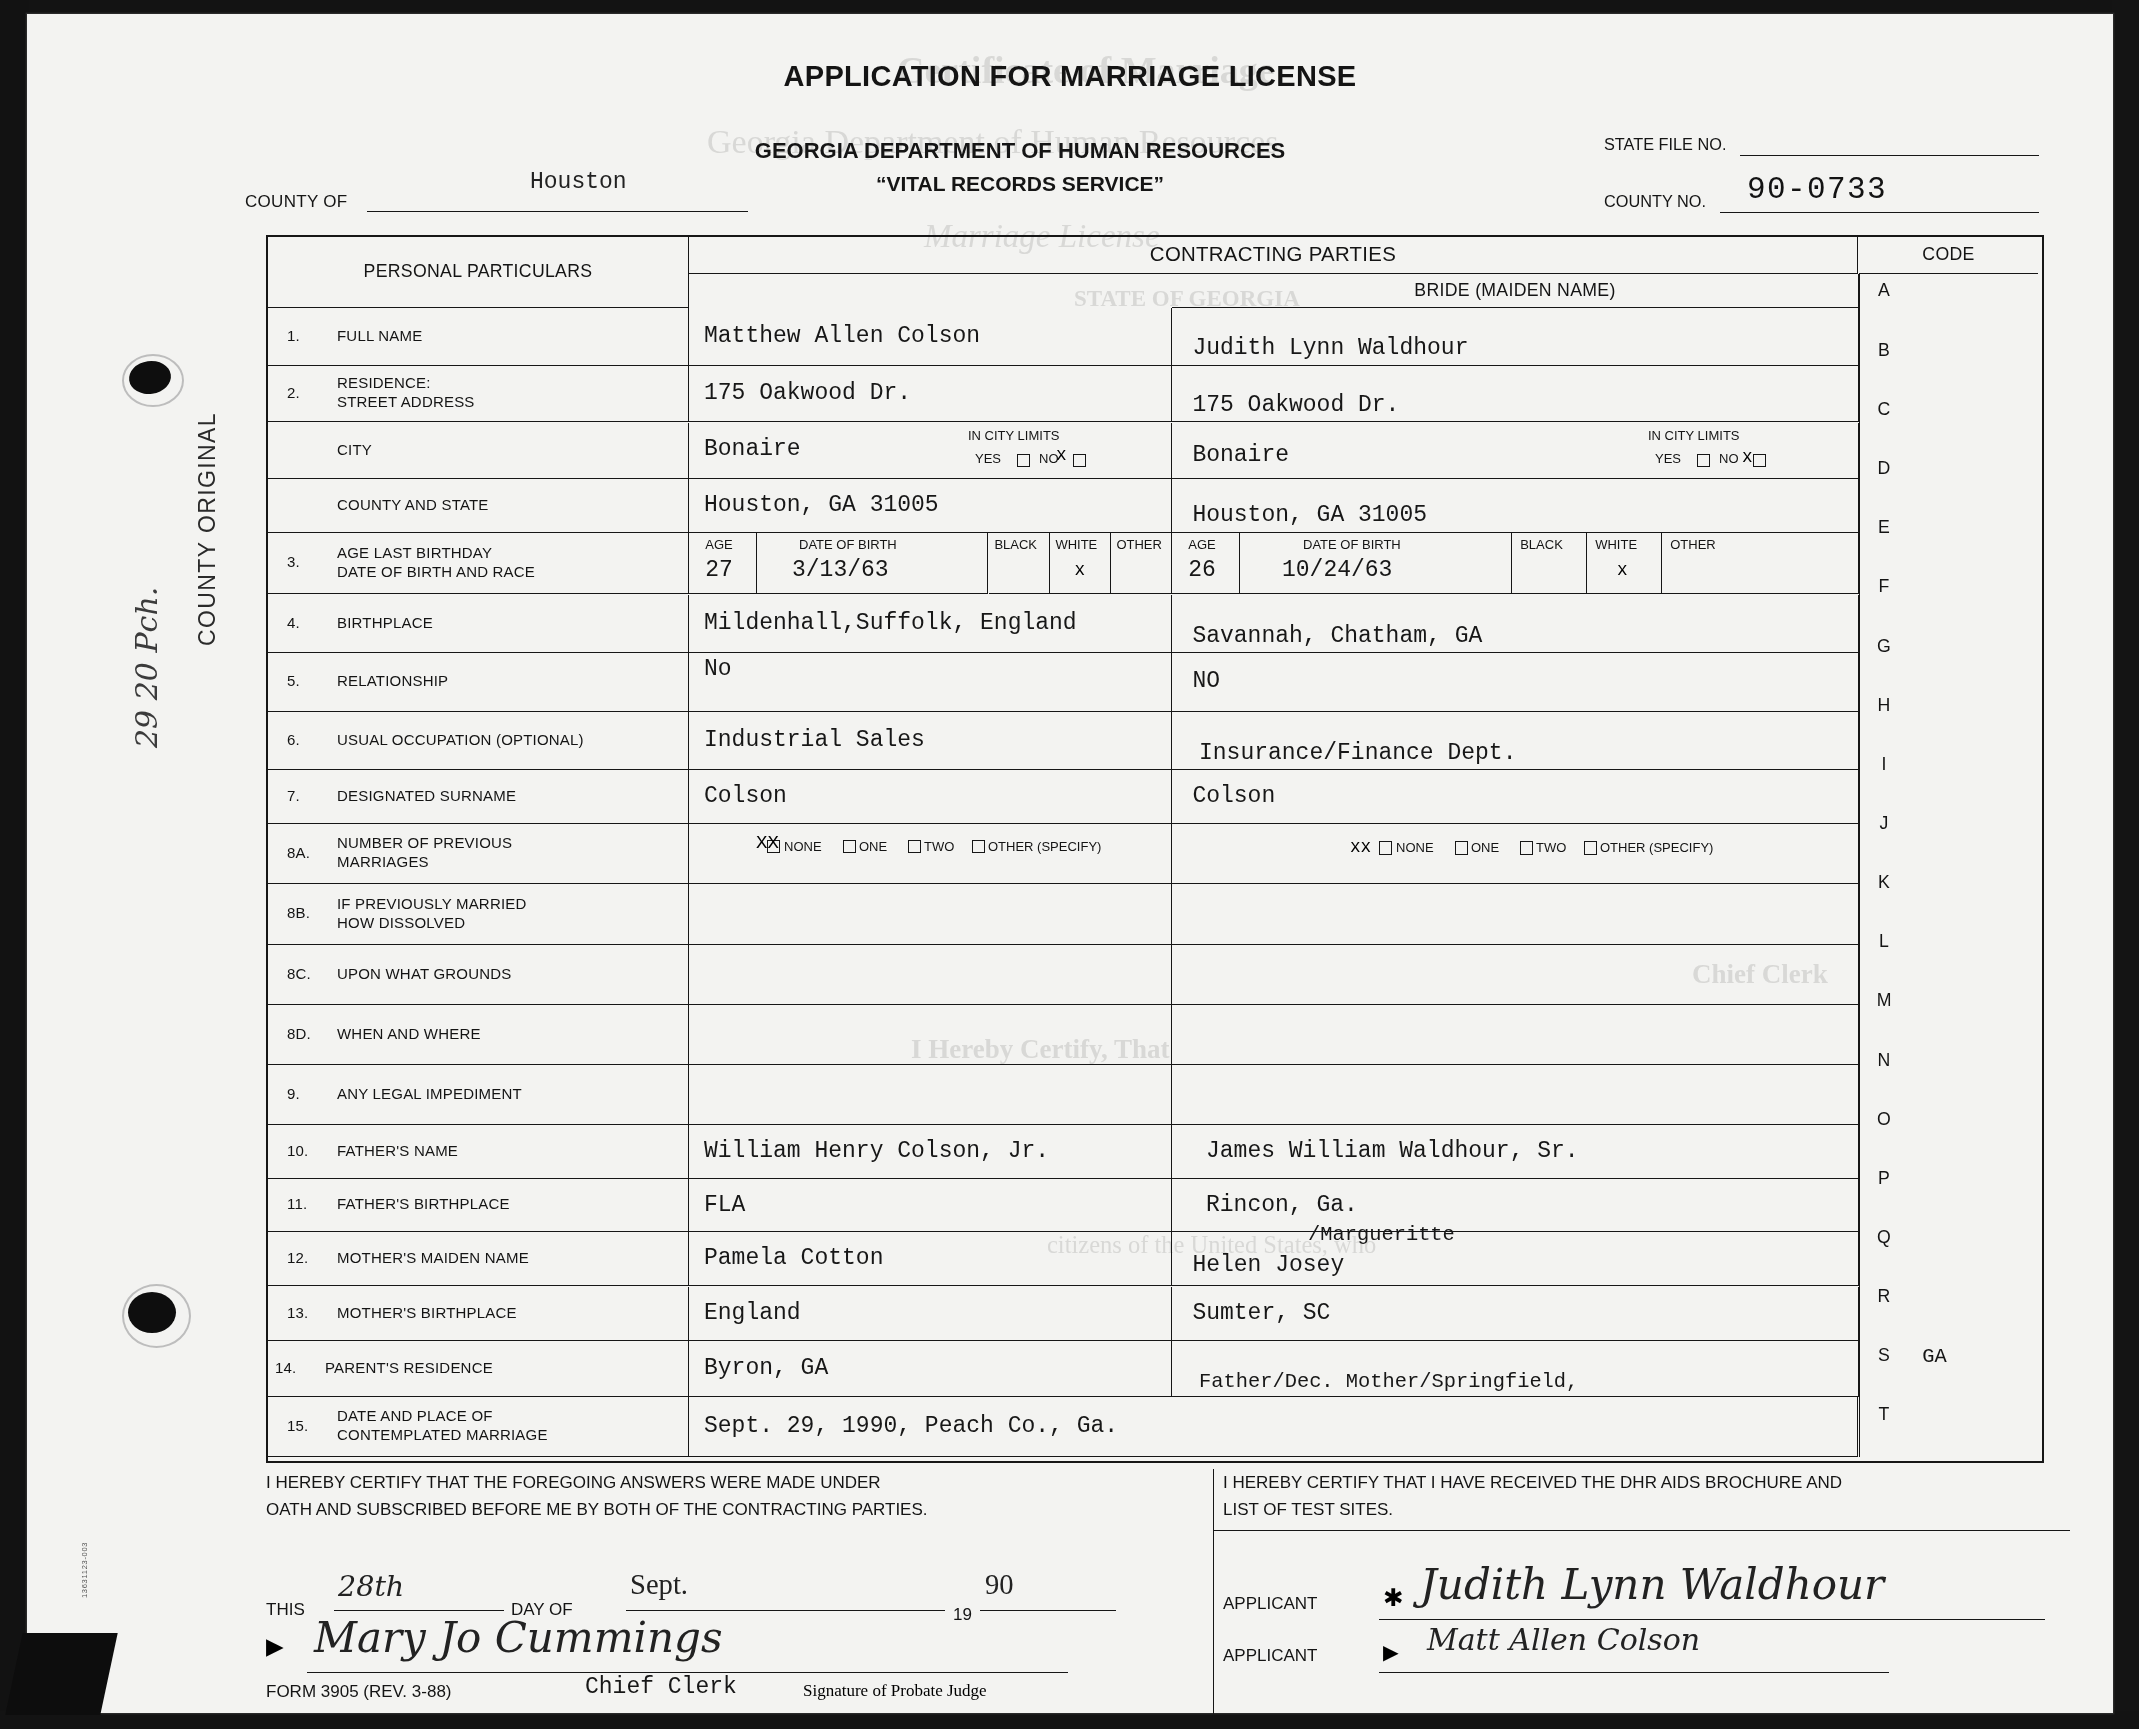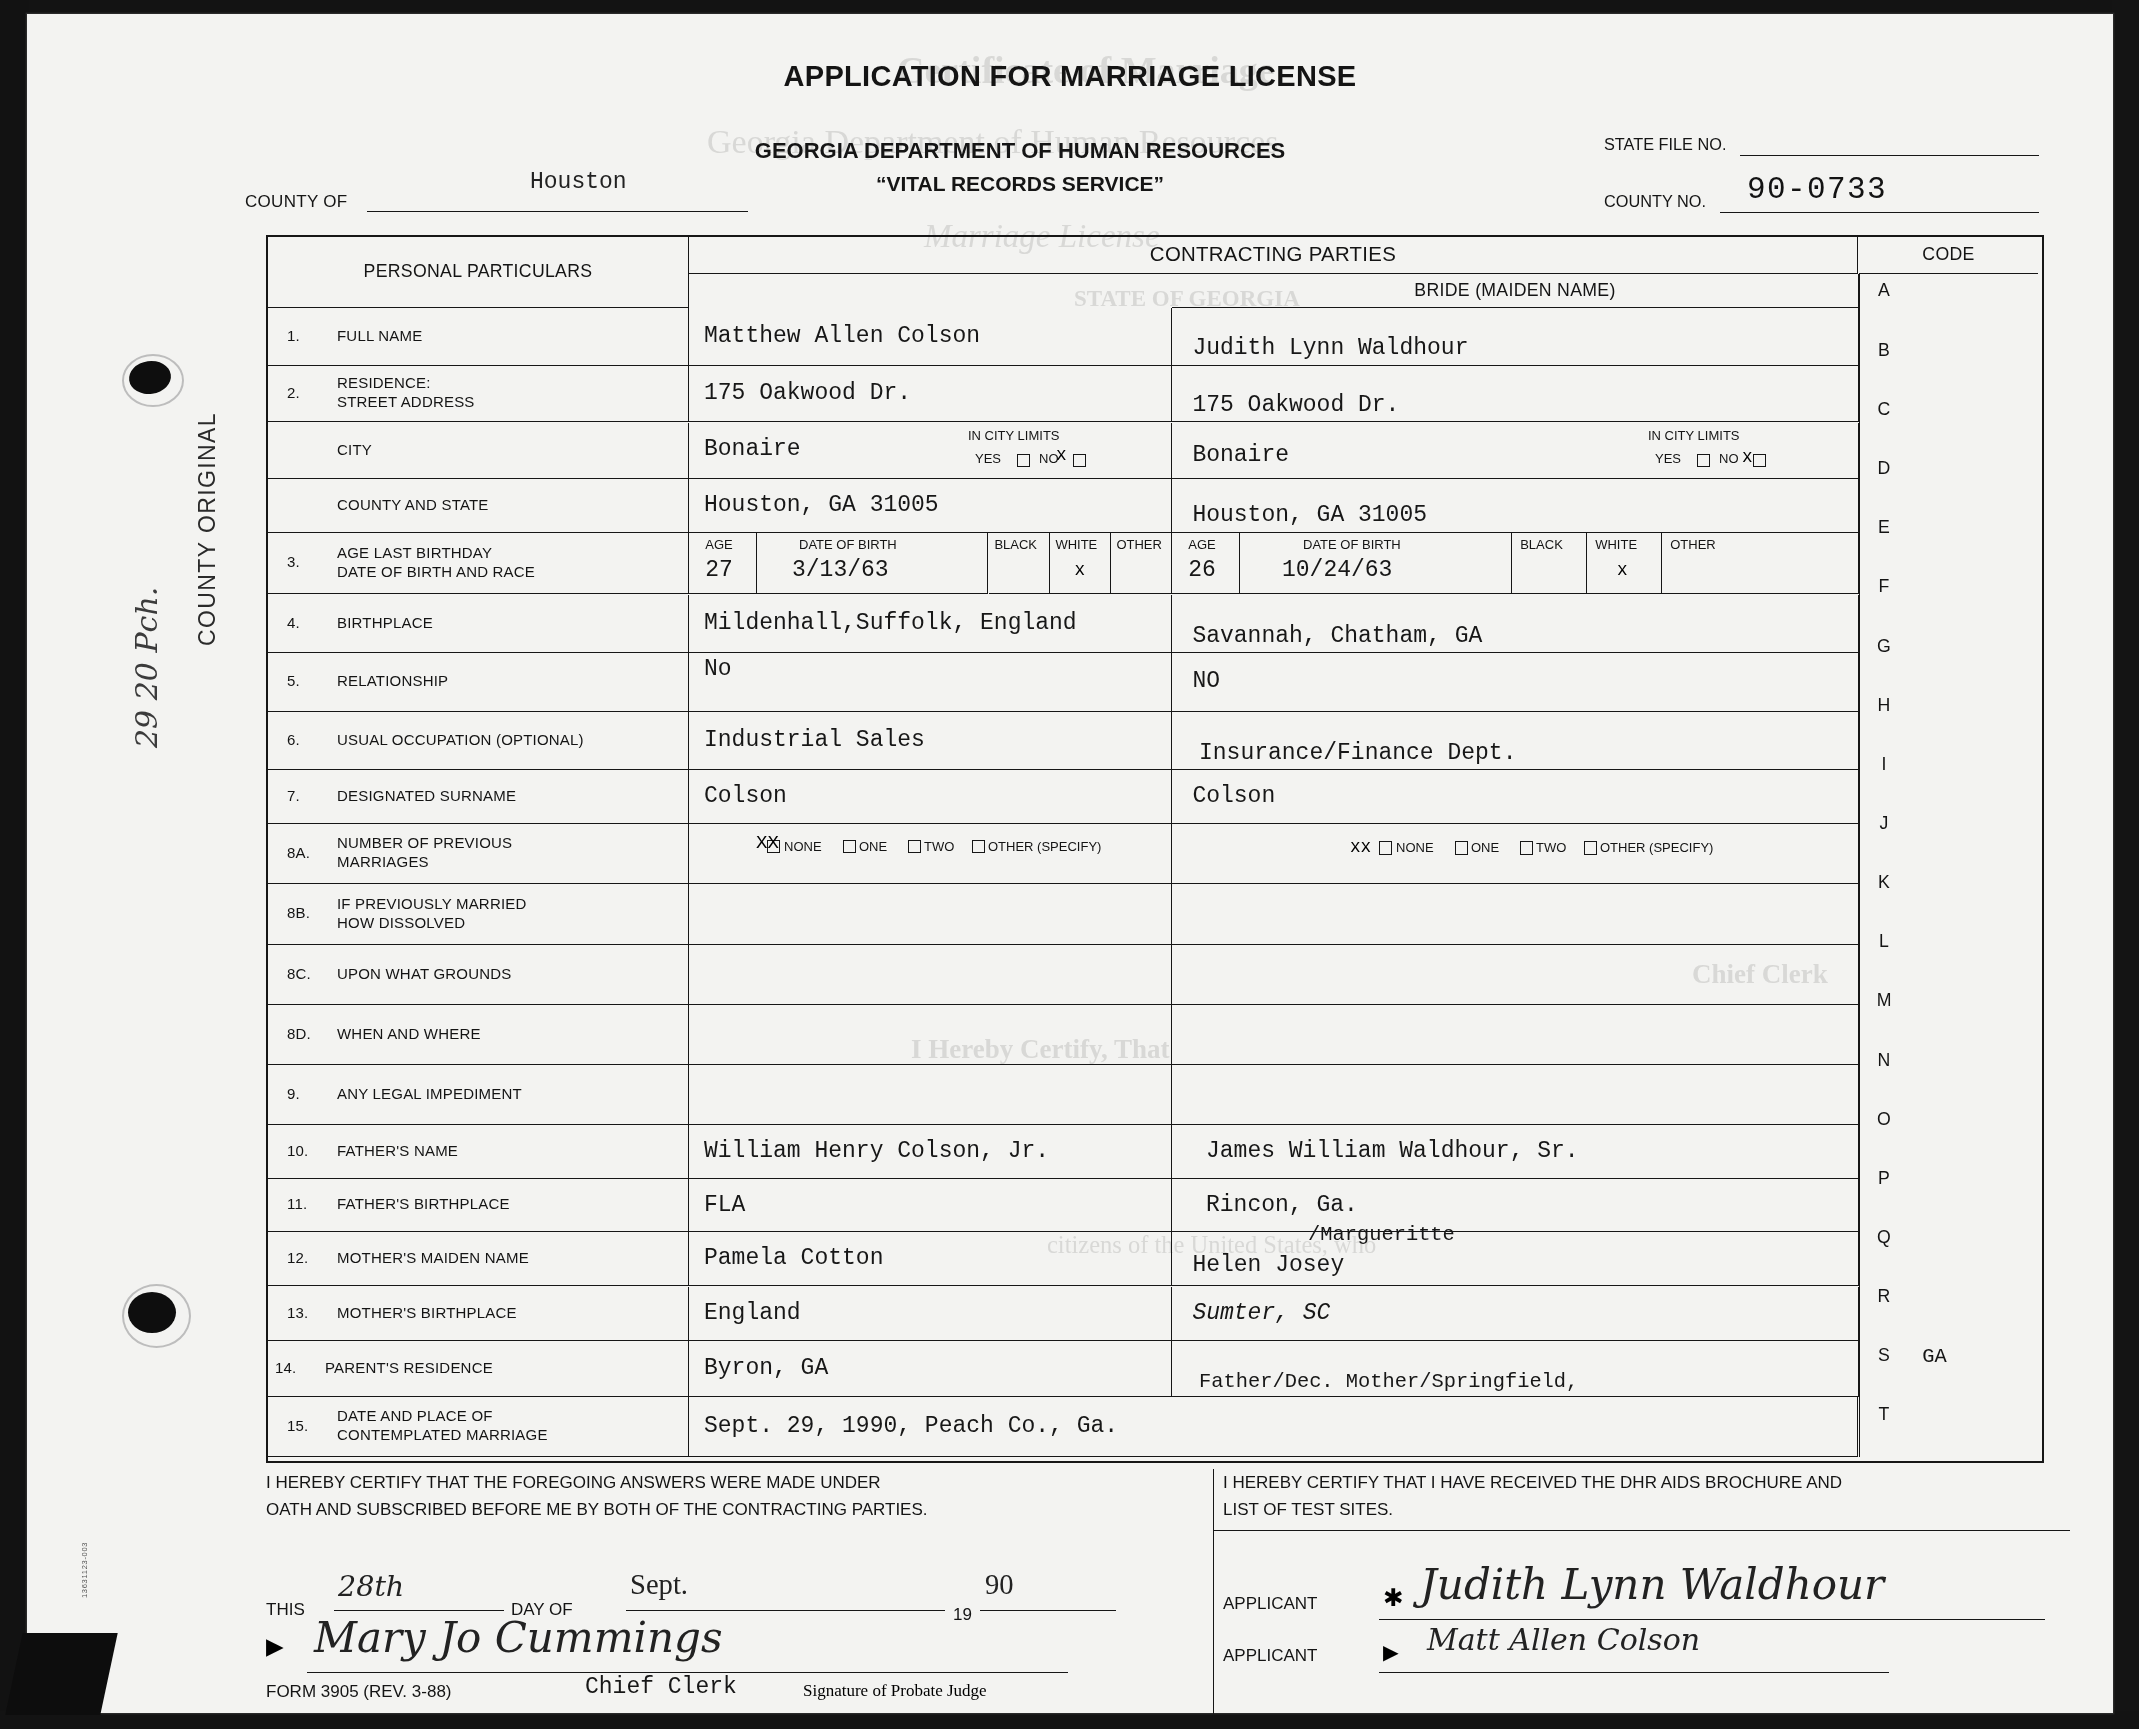--- a/index.html
+++ b/index.html
@@ -406,21 +406,21 @@
       <span class="val" style="position:absolute;left:20.4px;top:20.4px;">Helen Josey</span>
     </div>
 
     <div class="cell b-b b-r" style="left:0;top:1050px;width:421px;height:54px;display:flex;align-items:center;padding-left:19px;">
       <span class="lbl" style="width:50px;">13.</span>
       <span class="lbl">MOTHER'S BIRTHPLACE</span>
     </div>
     <div class="cell b-b b-r" style="left:421px;top:1050px;width:483px;height:54px;display:flex;align-items:center;padding-left:15px;">
       <span class="val">England</span>
     </div>
-    <div class="cell b-b b-r" style="left:904px;top:1050px;width:687px;height:54px;display:flex;align-items:center;padding-left:20.4px;font-style:italic;">
+    <div class="cell b-b b-r" style="left:904px;top:1050px;width:687px;height:54px;display:flex;align-items:center;padding-left:20.4px;">
       <span class="val">Sumter, SC</span>
     </div>
 
     <div class="cell b-b b-r" style="left:0;top:1104px;width:421px;height:56px;display:flex;align-items:center;padding-left:7px;">
       <span class="lbl" style="width:50px;">14.</span>
       <span class="lbl">PARENT'S RESIDENCE</span>
     </div>
     <div class="cell b-b b-r" style="left:421px;top:1104px;width:483px;height:56px;display:flex;align-items:center;padding-left:15px;">
       <span class="val">Byron, GA</span>
     </div>

